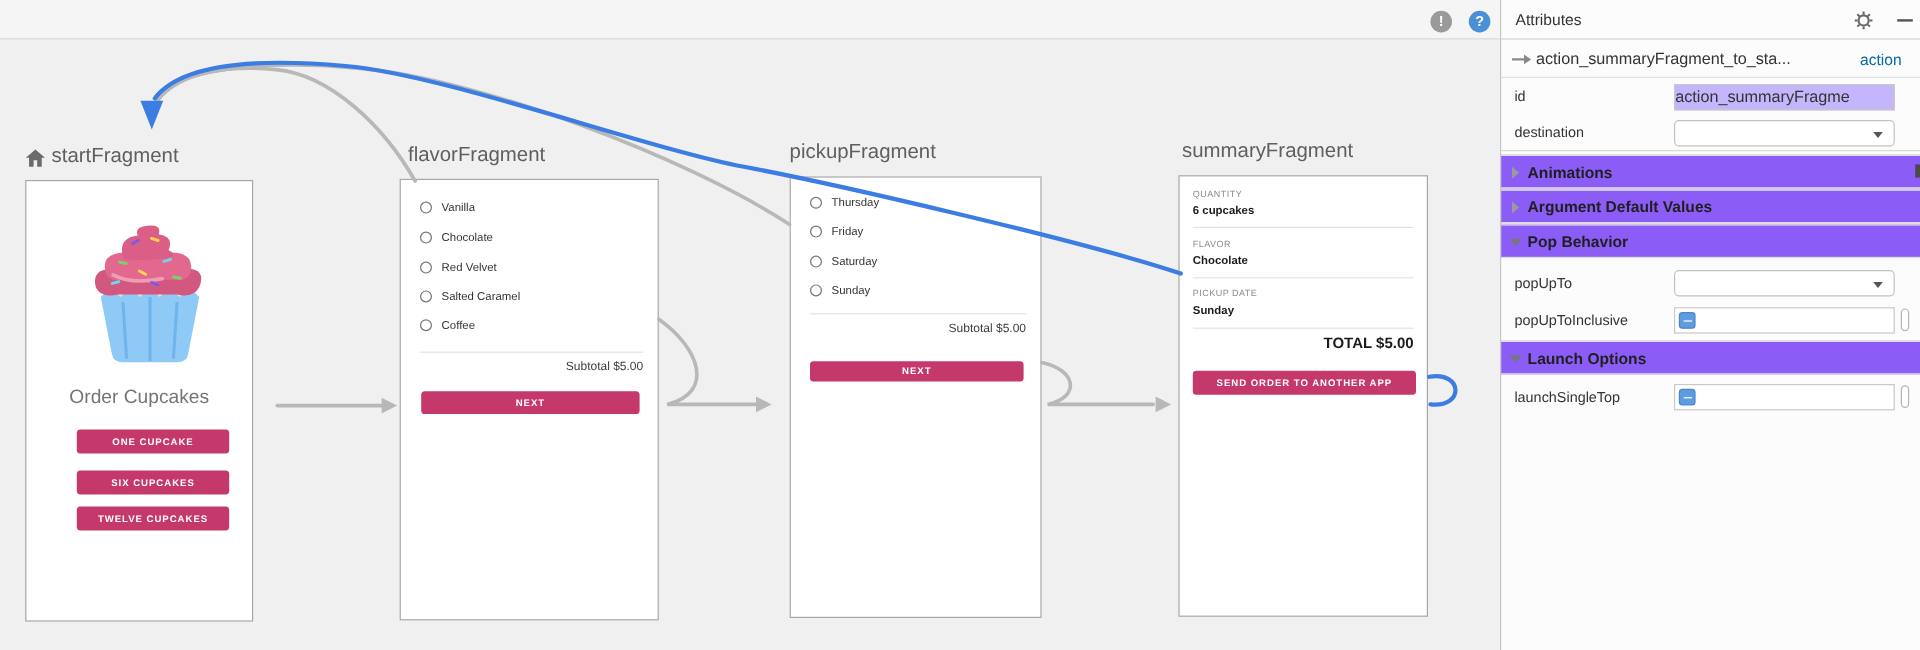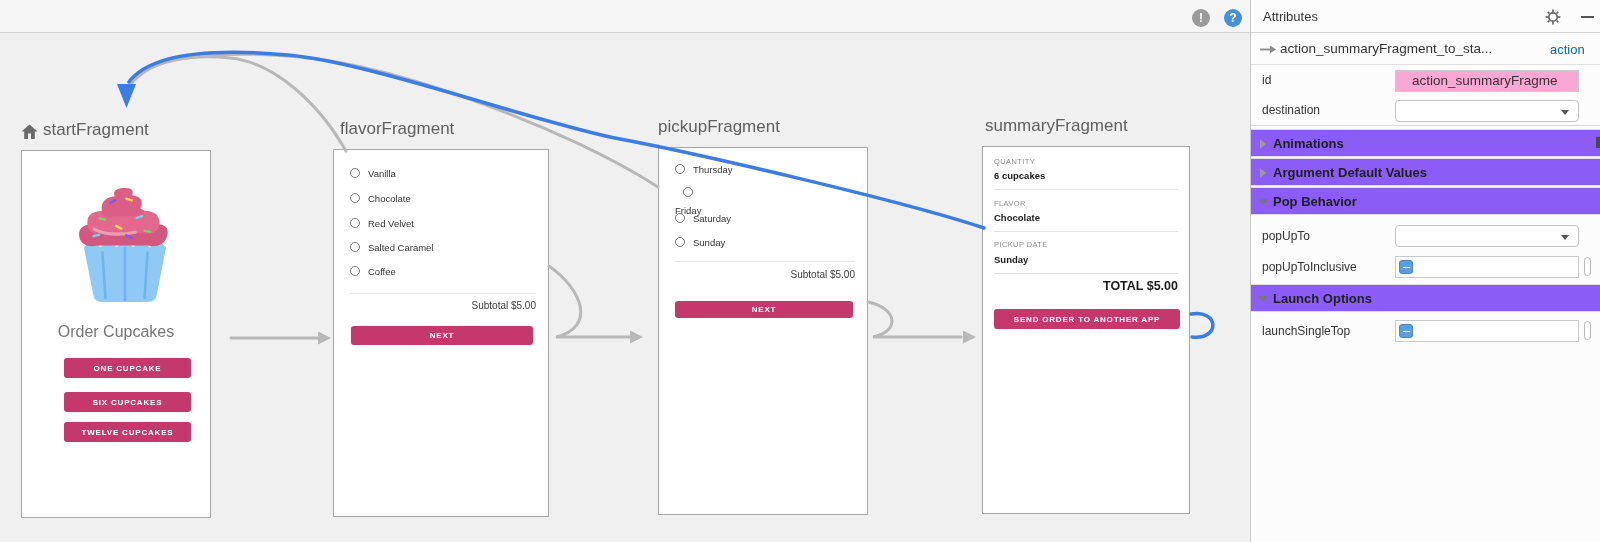--- a/index.html
+++ b/index.html
@@ -38,21 +38,21 @@
   .panel { position:absolute; left:1250px; top:0; width:398px; height:542px; background:#fcfcfc; border-left:1px solid #c6c6c6; }
   .panel-head { position:absolute; left:0; top:0; width:100%; height:33px; border-bottom:1px solid #d2d2d2; }
   .panel-title { position:absolute; left:12px; top:9px; font-size:13px; color:#333; }
   .gear-btn { position:absolute; left:294px; top:9px; width:16px; height:16px; }
   .min-btn { position:absolute; left:330px; top:16px; width:13px; height:2px; background:#555; }
 
   .action-row { position:absolute; left:0; top:34px; width:100%; height:31px; border-bottom:1px solid #e0e0e0; }
   .action-name { position:absolute; left:29px; top:7px; font-size:13.5px; font-weight:500; color:#333; white-space:nowrap; }
   .action-type { position:absolute; left:299px; top:8px; font-size:13px; color:#0369a1; }
   .fld-label { position:absolute; left:11px; font-size:12px; color:#333; white-space:nowrap; }
-  .txt-field { position:absolute; left:144px; width:184px; height:22px; background:#f9a8d4; border:1px solid #c9c9c9; font-size:13.5px; color:#333; line-height:20px; padding-left:16px; overflow:hidden; white-space:nowrap; }
+  .txt-field { position:absolute; left:144px; width:184px; height:22px; background:#c4b5fd; border:1px solid #c9c9c9; font-size:13.5px; color:#333; line-height:20px; padding-left:0; overflow:hidden; white-space:nowrap; }
   .combo { position:absolute; left:144px; width:184px; height:22px; background:#fff; border:1px solid #c2c2c2; border-radius:4px; }
   .caret { position:absolute; right:9px; top:9px; width:0; height:0; border-left:4.5px solid transparent; border-right:4.5px solid transparent; border-top:5px solid #555; }
   .hr { position:absolute; left:0; width:100%; height:1px; background:#d8d8d8; }
 
   .sec { position:absolute; left:0; width:100%; height:28px; background:#8b5cf6; border-top:1px solid #dcdcdc; border-bottom:1px solid #dcdcdc; }
   .sec-title { position:absolute; left:22px; top:6px; font-size:13px; font-weight:bold; color:#1f1f1f; }
   .tri-r { position:absolute; left:9px; top:9px; width:0; height:0; border-top:5px solid transparent; border-bottom:5px solid transparent; border-left:6px solid #9a9a9a; }
   .tri-d { position:absolute; left:7px; top:11px; width:0; height:0; border-left:5px solid transparent; border-right:5px solid transparent; border-top:6px solid #777; }
 
   .chk-field { position:absolute; left:144px; width:184px; height:22px; background:#fff; border:1px solid #c9c9c9; }
@@ -129,21 +129,21 @@
     <div class="divline" style="left:16px; right:12px; top:143px;"></div>
     <div class="subtotal" style="top:150px;">Subtotal $5.00</div>
     <div class="pink-btn" style="left:17px; top:176px; width:182px; height:19px;">NEXT</div>
   </div>
 
   <div class="card" style="left:658px; top:114px; width:210px;">
     <div class="radio-row" style="top:15px;">
         <span class="radio"></span>
         <span class="radio-lbl">Thursday</span>
       </div>
-    <div class="radio-row" style="top:39px;flex-direction:column;">
+    <div class="radio-row" style="top:39px;">
         <span class="radio"></span>
         <span class="radio-lbl">Friday</span>
       </div>
     <div class="radio-row" style="top:64px;">
         <span class="radio"></span>
         <span class="radio-lbl">Saturday</span>
       </div>
     <div class="radio-row" style="top:88px;">
         <span class="radio"></span>
         <span class="radio-lbl">Sunday</span>

